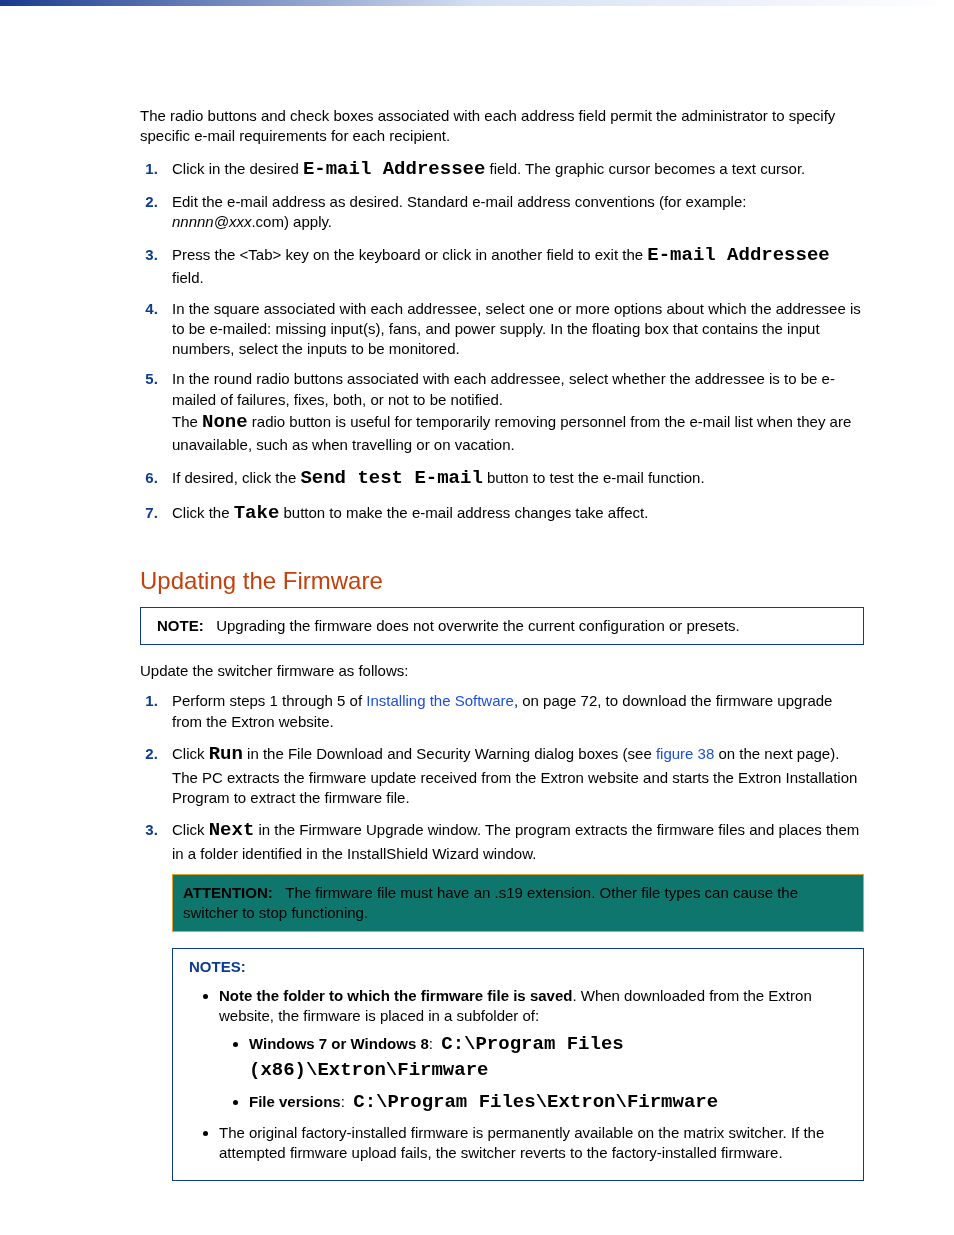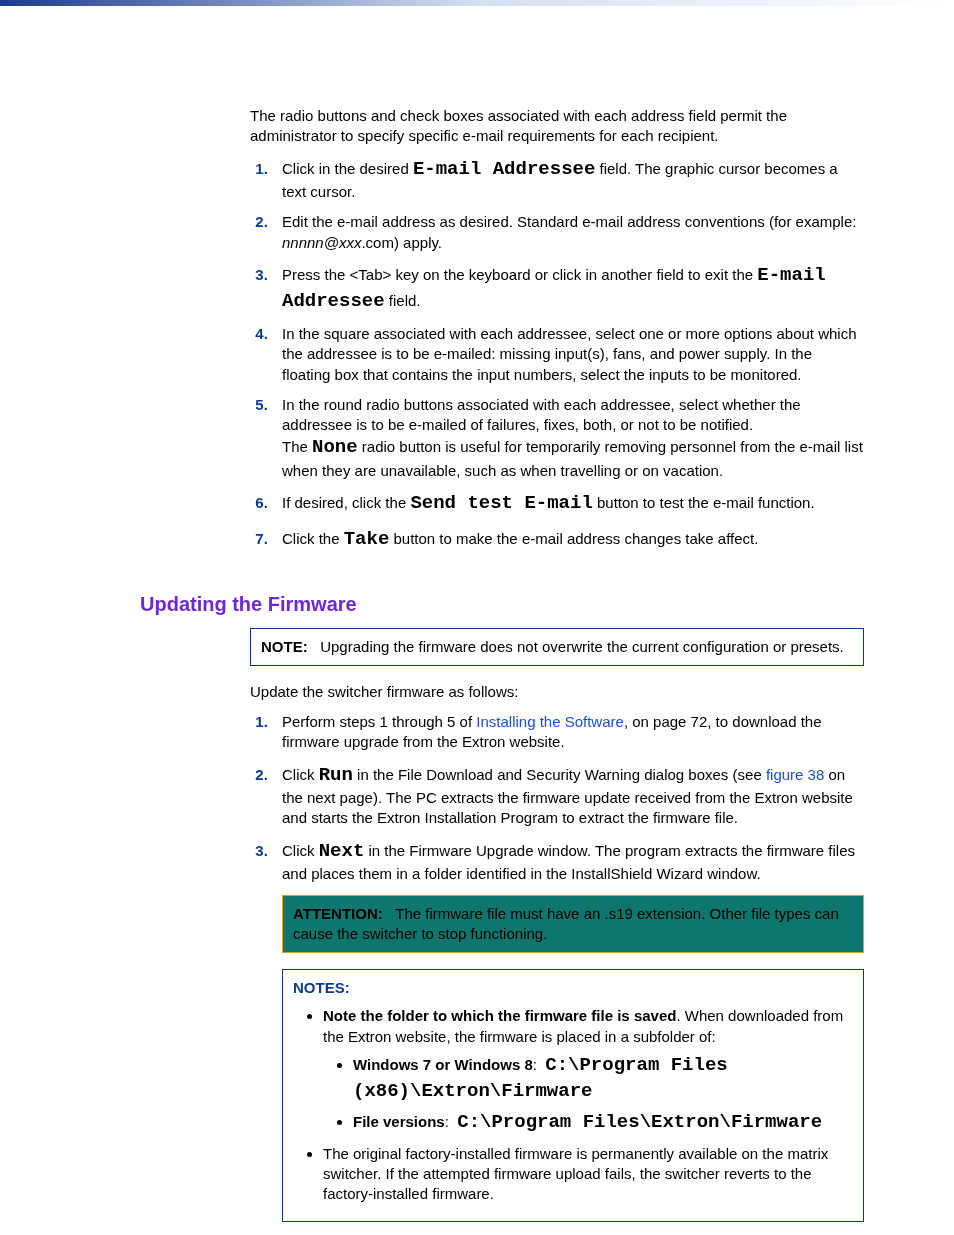--- a/index.html
+++ b/index.html
@@ -11,21 +11,20 @@
     width: 954px;
   }
   .topbar {
     height: 6px;
     background: linear-gradient(to right, #1a3a8f 0%, #d5e0f3 50%, #ffffff 100%);
   }
   .page {
     padding: 100px 90px 40px 140px;
   }
   .indent-block {
-    margin-left: 110px;
   }
   p {
     margin: 0 0 10px 0;
     line-height: 1.35;
   }
   ol {
     margin: 0 0 12px 0;
     padding-left: 22px;
   }
   ol > li {
@@ -37,28 +36,28 @@
     color: #0b3c8f;
     font-weight: bold;
   }
   .mono {
     font-family: "Courier New", monospace;
     font-weight: bold;
     font-size: 19px;
   }
   .italic { font-style: italic; }
   h2 {
-    color: #6d28d9;
-    font-weight: bold;
-    font-size: 20px;
+    color: #c2410c;
+    font-weight: normal;
+    font-size: 24px;
     margin: 40px 0 12px 0;
   }
   .note-box {
     border: 1.5px solid #0b3c8f;
-    padding: 8px 10px;
+    padding: 8px 16px;
     margin: 10px 0 16px 0;
     line-height: 1.35;
   }
   .attention-box {
     border: 1.5px solid #e0a030;
     background: #0f766e;
     padding: 8px 10px;
     margin: 10px 0 16px 0;
     line-height: 1.35;
   }

